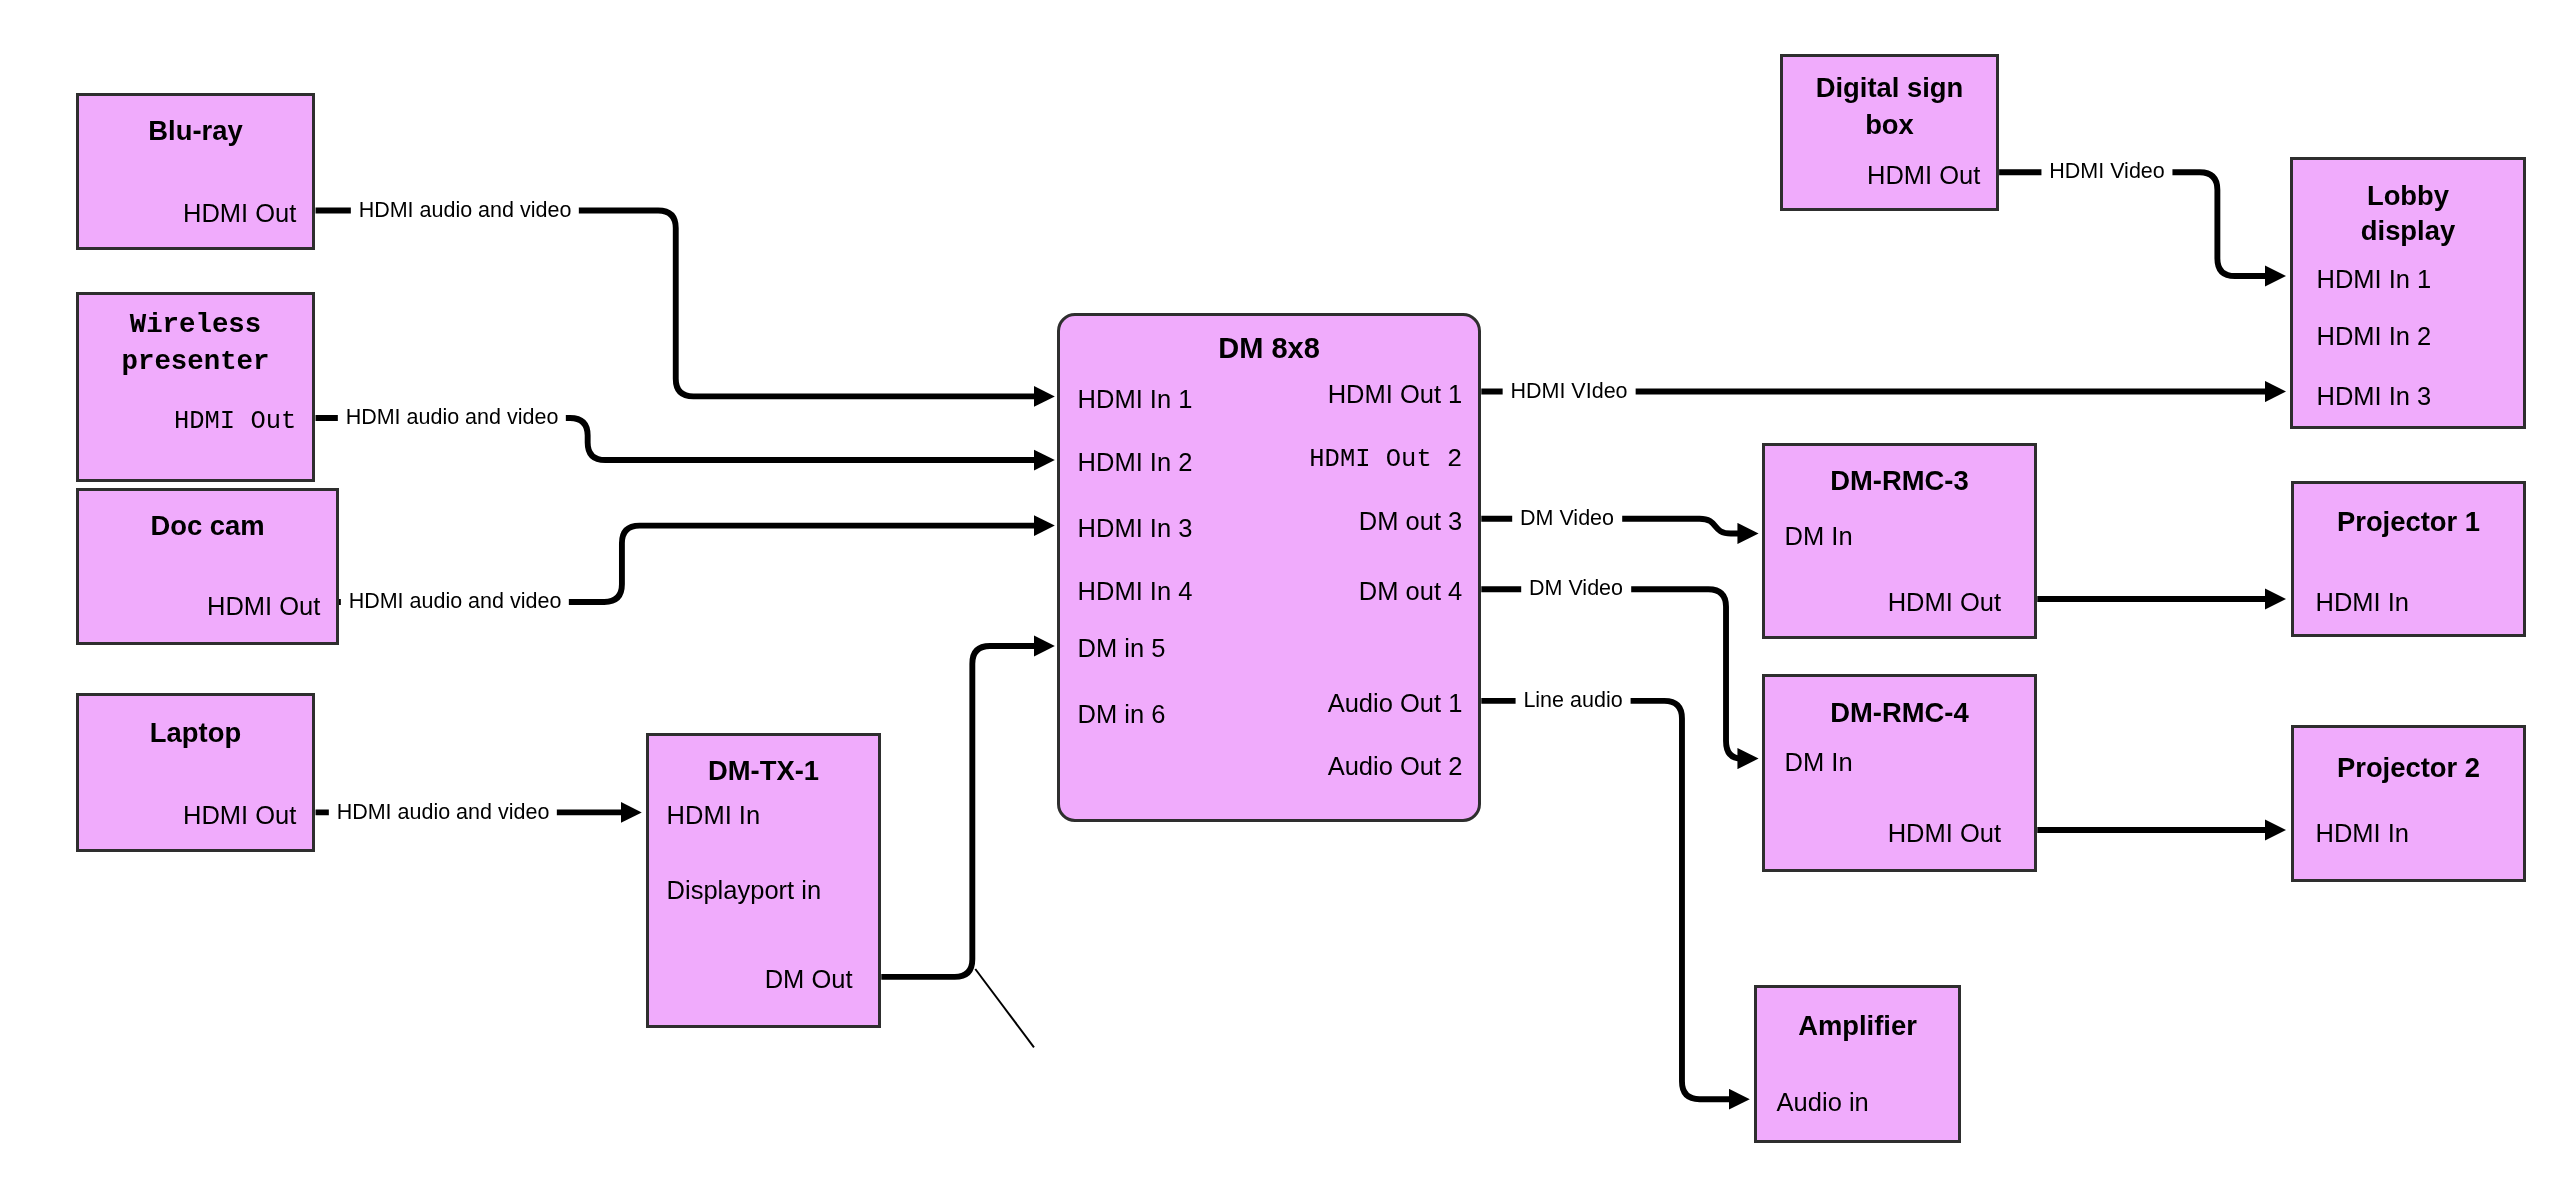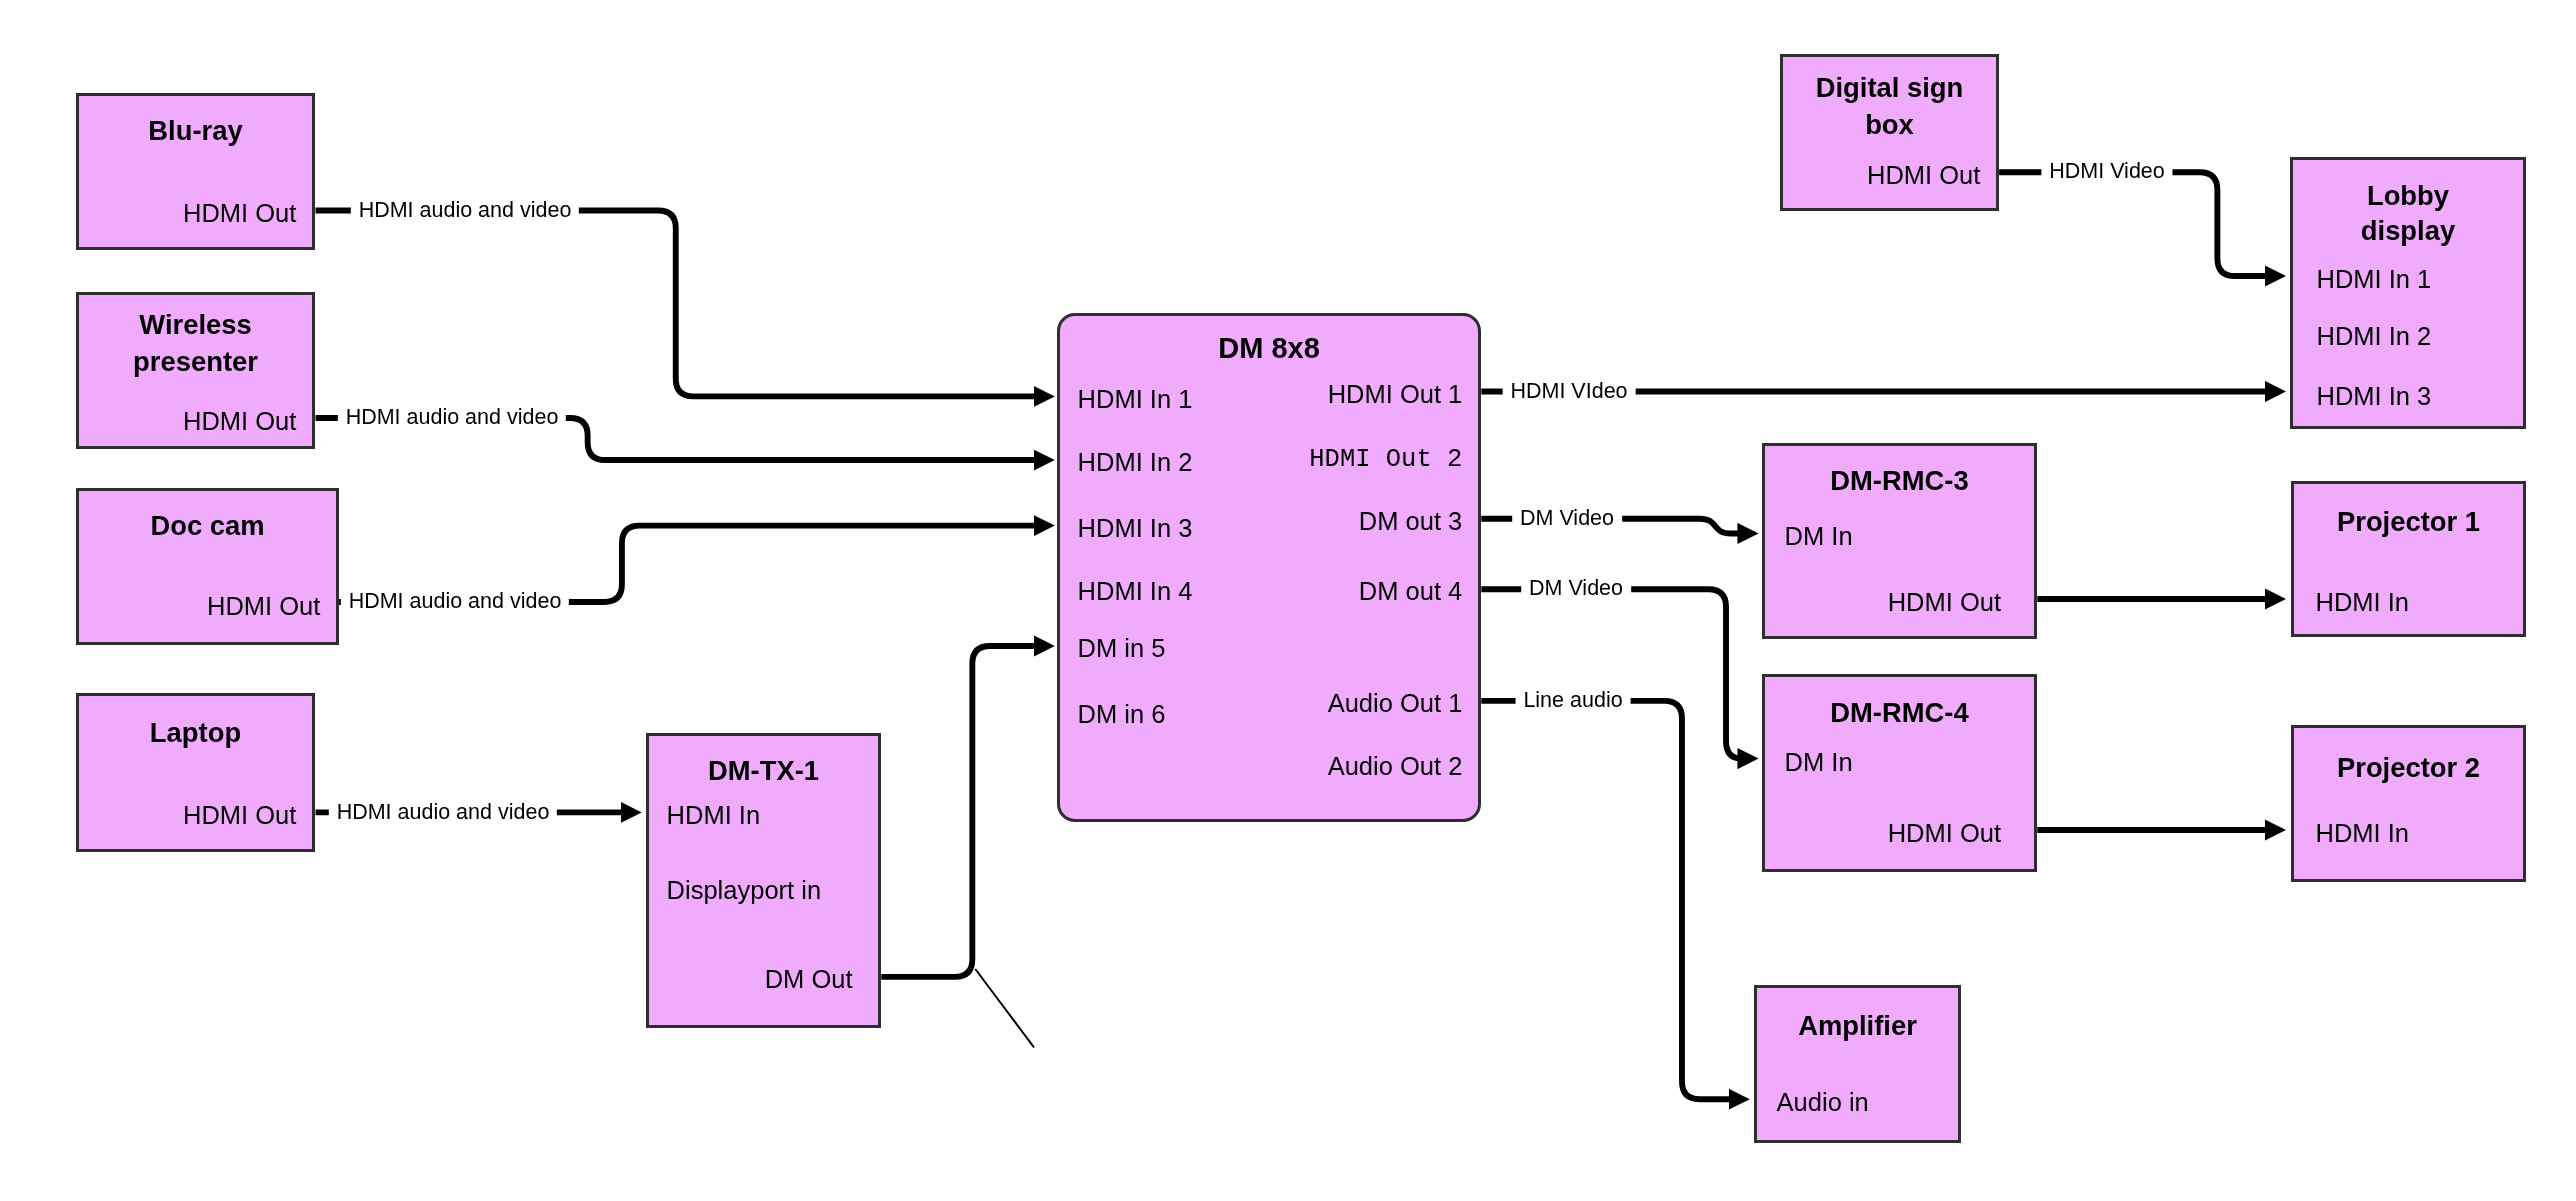--- a/index.html
+++ b/index.html
@@ -86,21 +86,21 @@
       <path d="M 2081 848 H 2318" marker-end="url(#arrow)"></path>
       <path d="M 996 990 L 1056 1070" stroke-width="2"></path>
     </g>
   </svg>
 
   <div class="node" style="left:76px;top:93px;width:239px;height:157px;padding-left:38px;">
     <div class="title" style="top:15.7px;">Blu-ray</div>
     <div class="port pr" style="top:101px;">HDMI Out</div>
   </div>
 
-  <div class="node" style="left:76px;top:292px;width:239px;height:157px;">
+  <div class="node" style="left:76px;top:292px;width:239px;height:190px;font-family:Liberation Mono, monospace;">
     <div class="title two-line" style="top:10.8px;">
       <div>Wireless</div>
       <div>presenter</div>
     </div>
     <div class="port pr" style="top:110px;">HDMI Out</div>
   </div>
 
   <div class="node" style="left:76px;top:488px;width:263px;height:157px;">
     <div class="title" style="top:15.7px;">Doc cam</div>
     <div class="port pr" style="top:99px;">HDMI Out</div>

